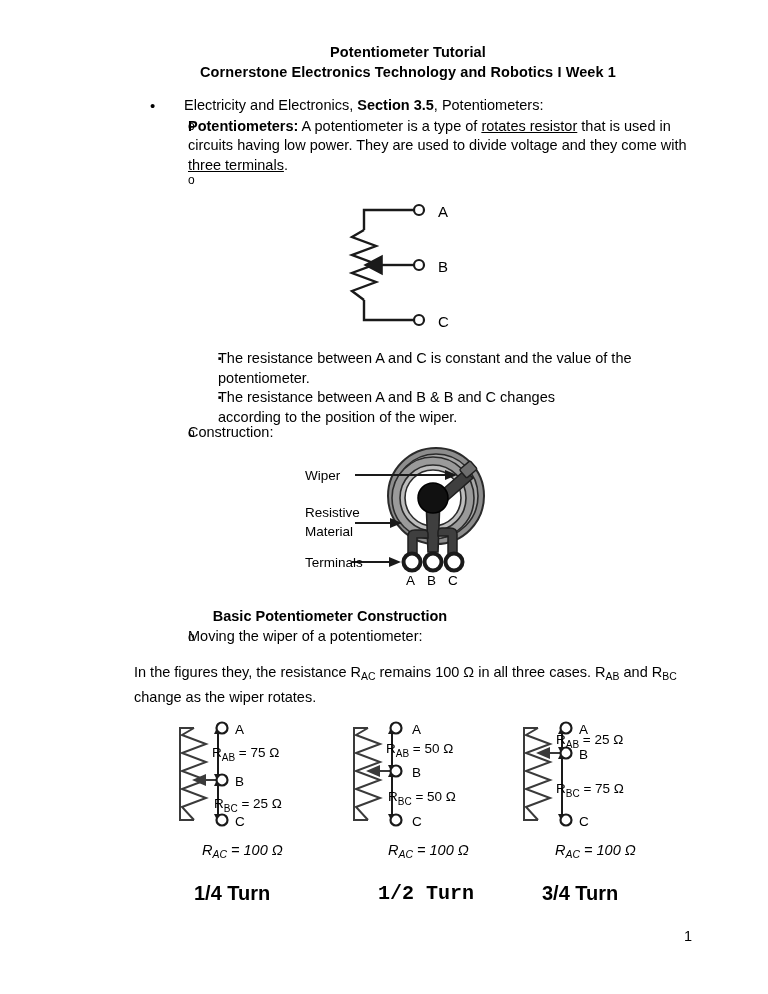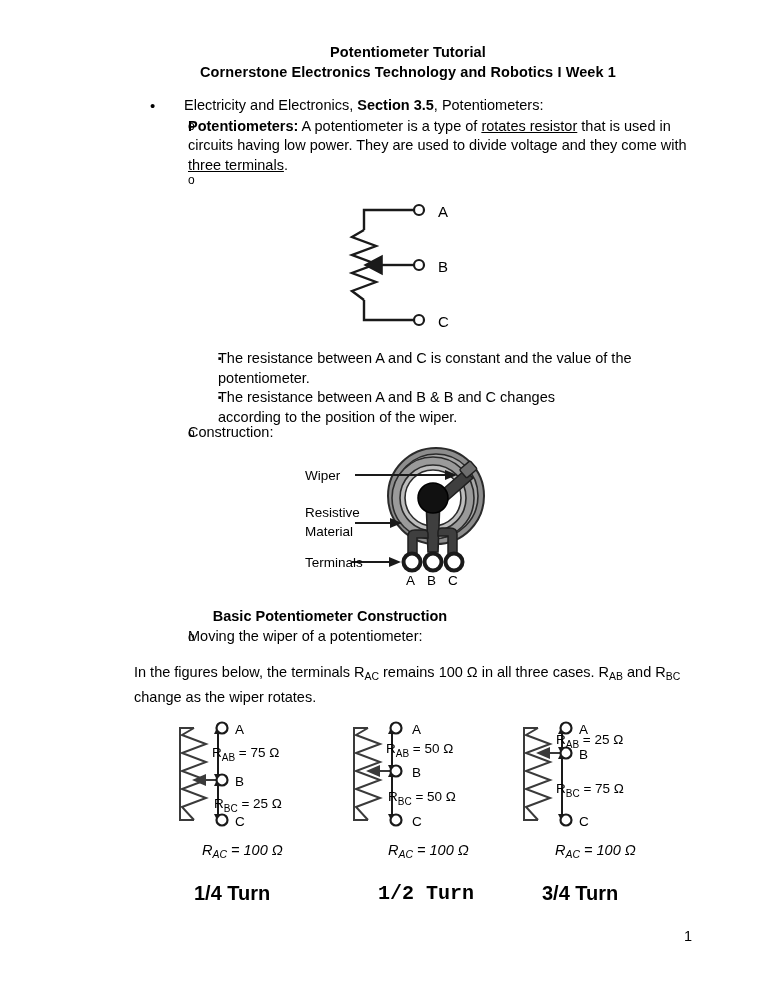--- a/index.html
+++ b/index.html
@@ -223,21 +223,21 @@
 
   <div class="caption-basic">Basic Potentiometer Construction</div>
 
   <div class="moving-line">
     <div class="bullet-row">
       <span class="circ">o</span>
       <span class="lvl2-text">Moving the wiper of a potentiometer:</span>
     </div>
   </div>
 
-  <div class="para"><span>In the figures below, the terminals R</span><sub>AC</sub><span> remains 100 Ω in all three cases.  R</span><sub>AB</sub><span> and R</span><sub>BC</sub><span> change as the wiper rotates.</span></div>
+  <div class="para"><span>In the figures they, the resistance R</span><sub>AC</sub><span> remains 100 Ω in all three cases.  R</span><sub>AB</sub><span> and R</span><sub>BC</sub><span> change as the wiper rotates.</span></div>
 
   <div class="figs">
 
     <div class="fig fig-1">
       <svg width="175" height="140" viewBox="0 0 175 140">
         <g fill="none" stroke="#3a3a3a" stroke-width="2">
           <path d="M22 24 L8 24 L8 116 L22 116"></path>
           <path d="M22 24 L10 31 L34 40 L10 49 L34 58 L10 67 L34 76 L10 85 L34 94 L10 103 L22 116"></path>
           <path d="M34 76 L46 76"></path>
         </g>

